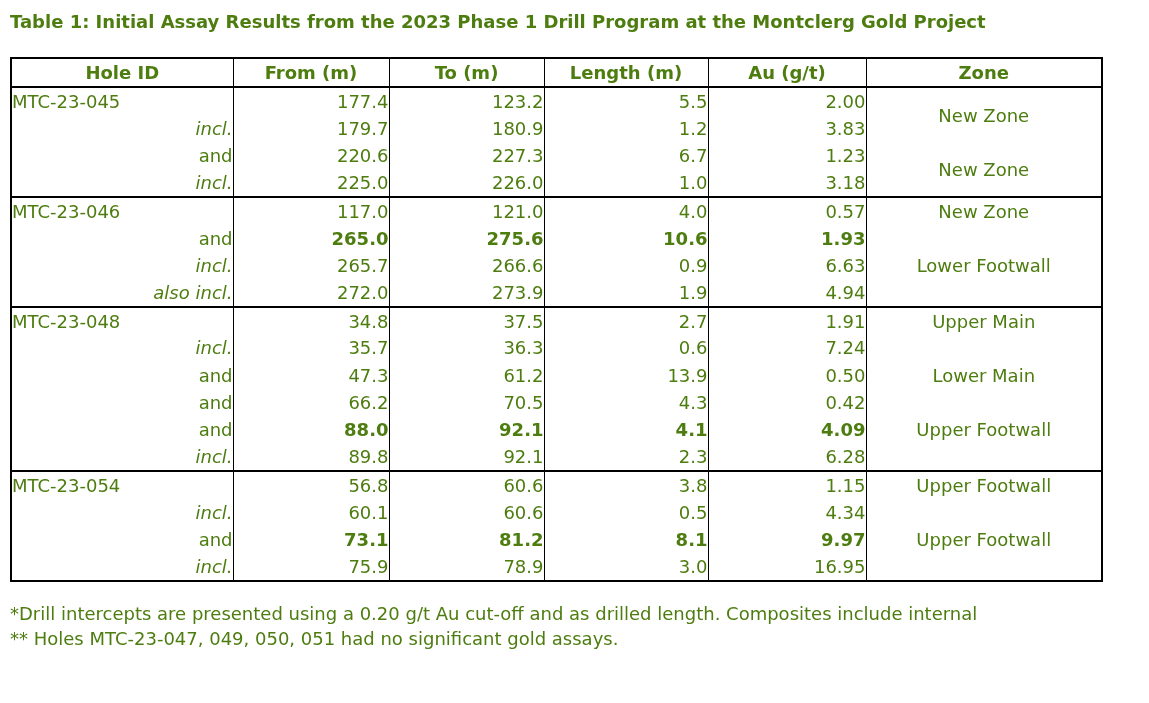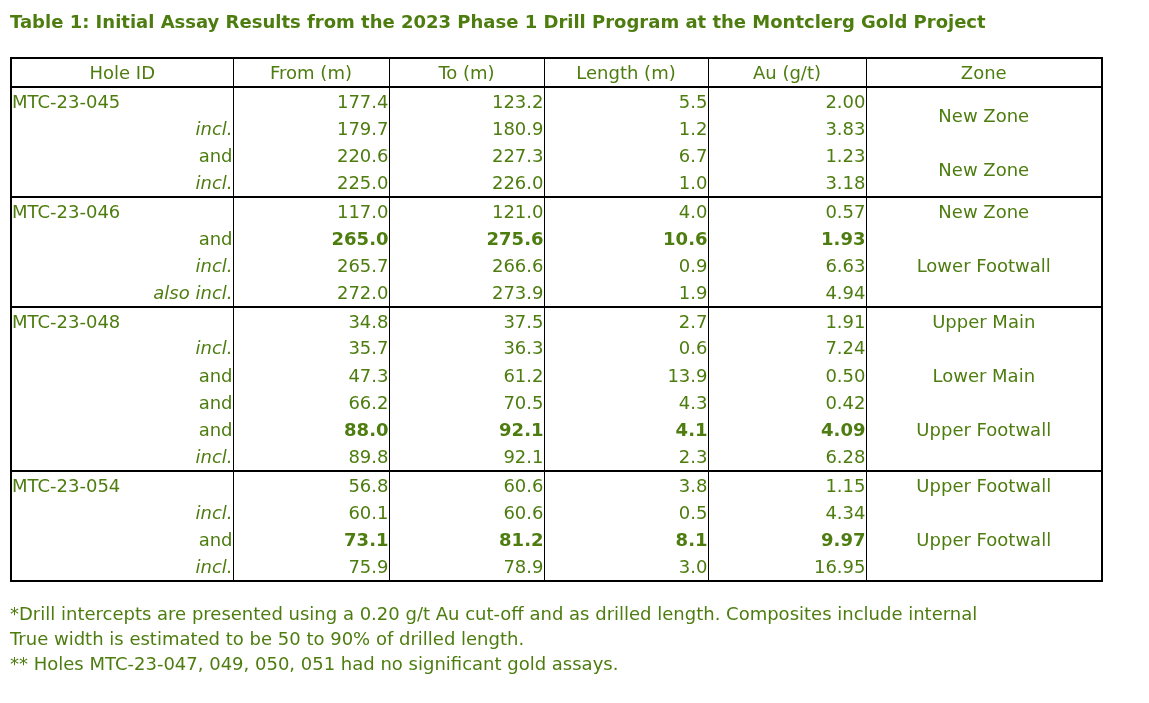--- a/index.html
+++ b/index.html
@@ -32,21 +32,21 @@
   table.assay th, table.assay td {
     border-left: 1px solid #000000;
     border-right: 1px solid #000000;
     font-size: 18px;
     padding: 0;
     height: 27px;
     overflow: hidden;
     vertical-align: middle;
   }
   table.assay thead th {
-    font-weight: normal;
+    font-weight: bold;
     text-align: center;
     height: 29px;
     border-bottom: 1px solid #000000;
   }
   tr.block-start td { border-top: 2px solid #000000; }
   td.num { text-align: right; padding-right: 4px; font-variant-numeric: normal; }
   td.bold { font-weight: bold; }
   td.lbl-left { text-align: left; padding-left: 3px; }
   td.lbl-right { text-align: right; padding-right: 2px; }
   td.italic { font-style: italic; }
@@ -241,17 +241,16 @@
           <td class="num">75.9</td>
           <td class="num">78.9</td>
           <td class="num">3.0</td>
           <td class="num">16.95</td>
         </tr>
       </tbody>
   </table>
 
   <div class="footnotes">
     <div>*Drill intercepts are presented using a 0.20 g/t Au cut-off and as drilled length. Composites include internal</div>
-    <div>True width is estimated to be 50 to 90% of drilled length.</div>
     <div>** Holes MTC-23-047, 049, 050, 051 had no significant gold assays.</div>
   </div>
 
 </div>
 
 </body></html>

